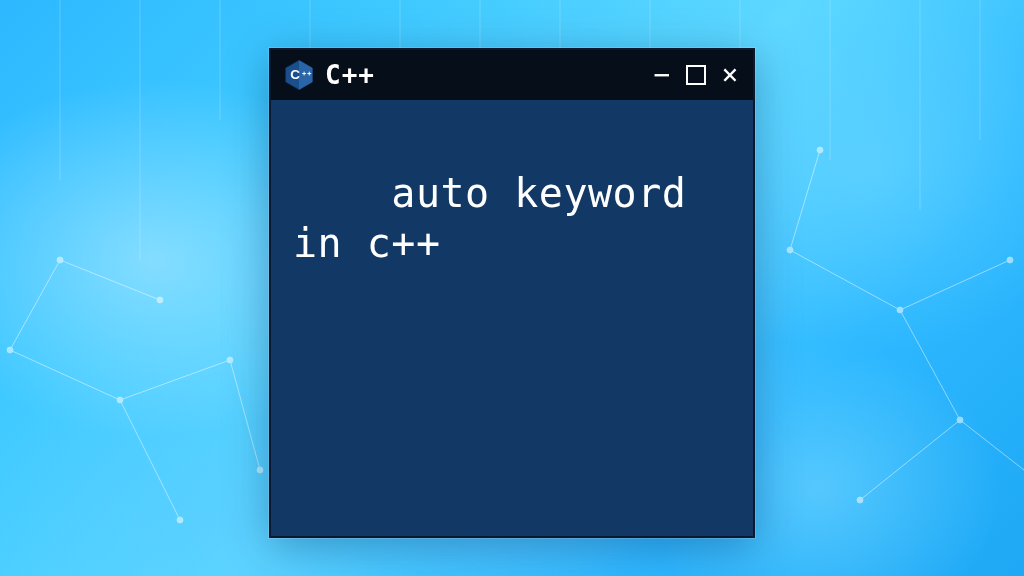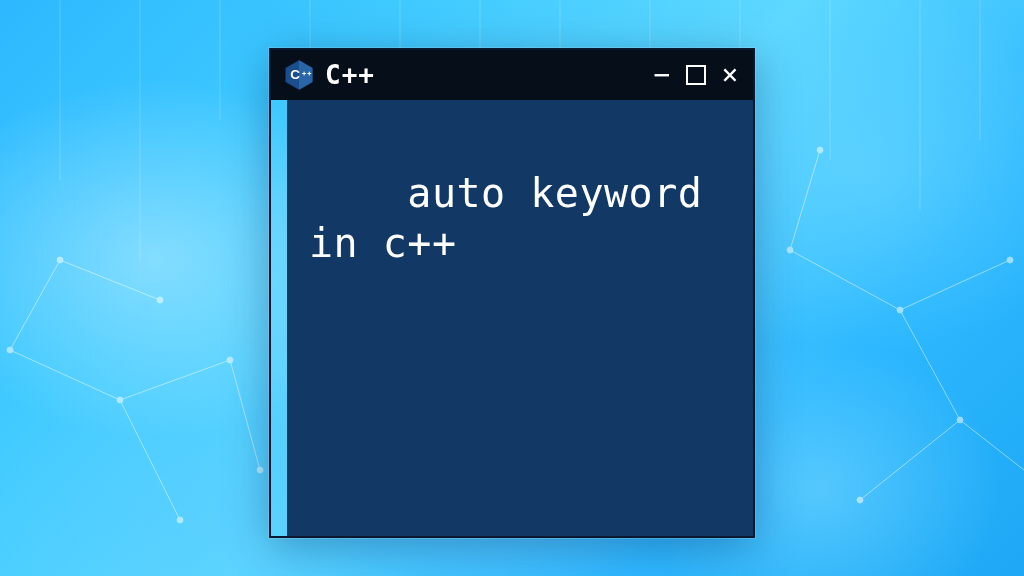--- a/index.html
+++ b/index.html
@@ -96,21 +96,20 @@
     .client {
       flex: 1;
       background: #123866;
       padding: 18px 22px;
       color: #ffffff;
       font-family: Consolas, "DejaVu Sans Mono", "Courier New", monospace;
       font-size: 40px;
       line-height: 1.25;
       white-space: pre-wrap;
       letter-spacing: 0.5px;
-      margin-left: 16px;
     }
   </style>
 </head>
 <body>
 
 <svg class="bg-rain" viewBox="0 0 1024 576" preserveAspectRatio="none">
   <g stroke="rgba(255,255,255,0.8)" stroke-width="1">
     <line x1="60" y1="0" x2="60" y2="180"></line>
     <line x1="140" y1="0" x2="140" y2="260"></line>
     <line x1="220" y1="0" x2="220" y2="120"></line>

